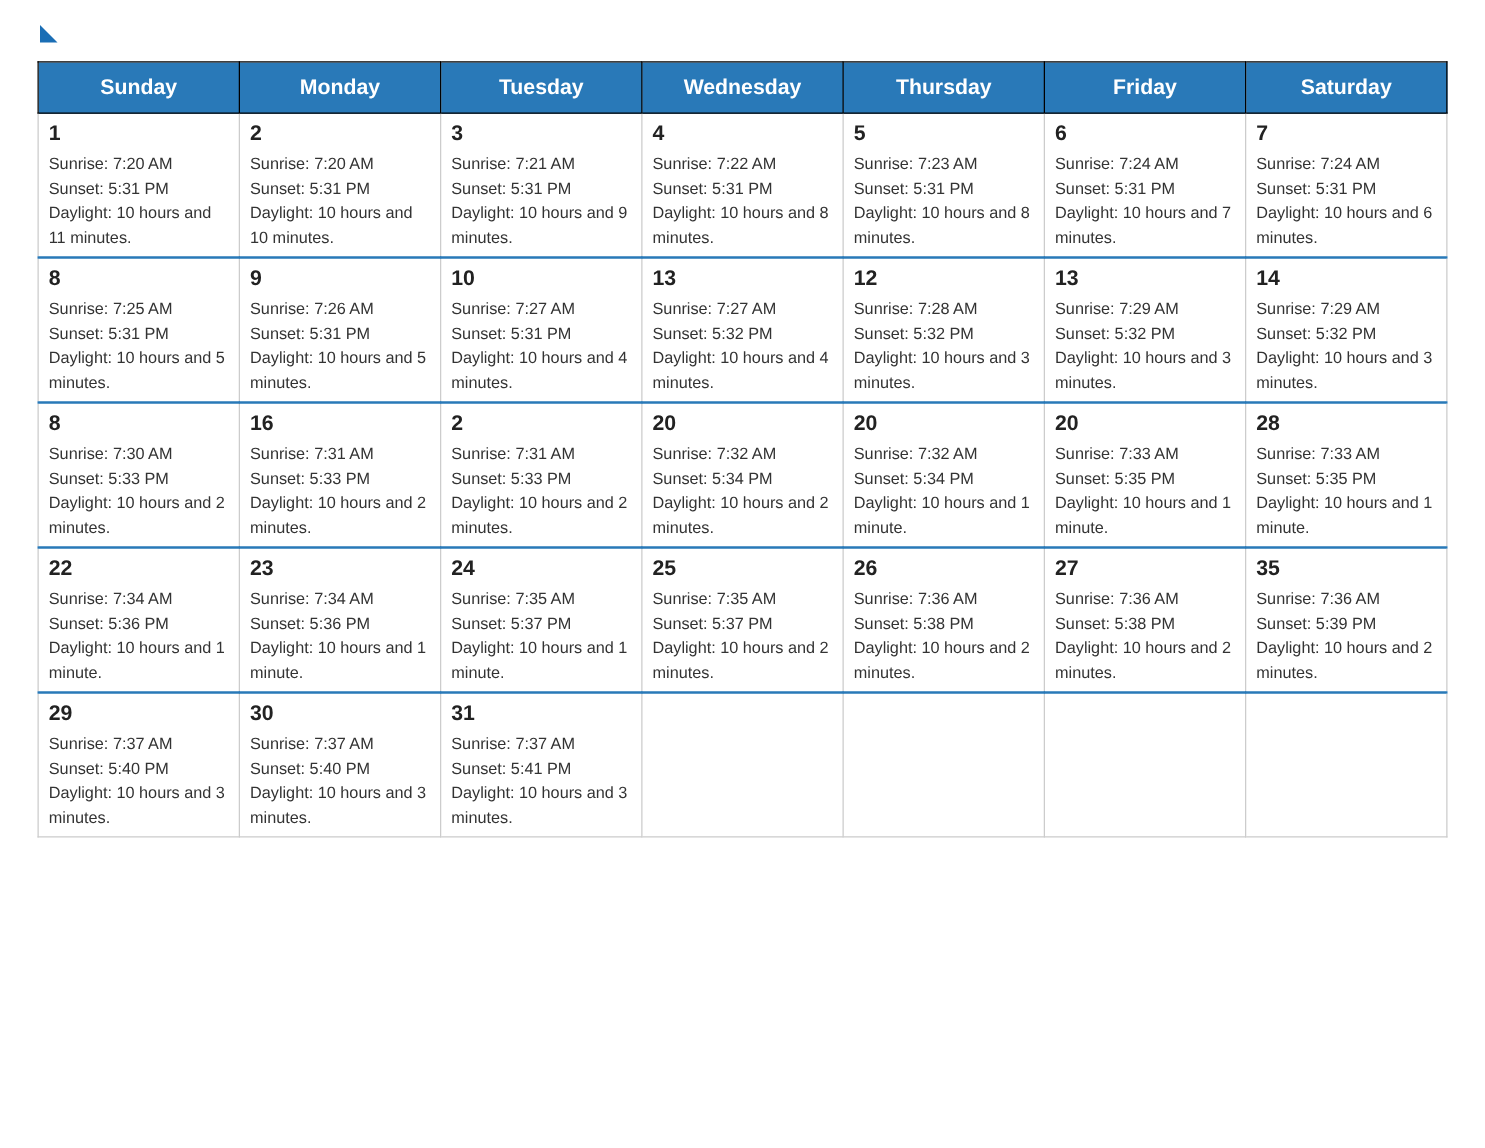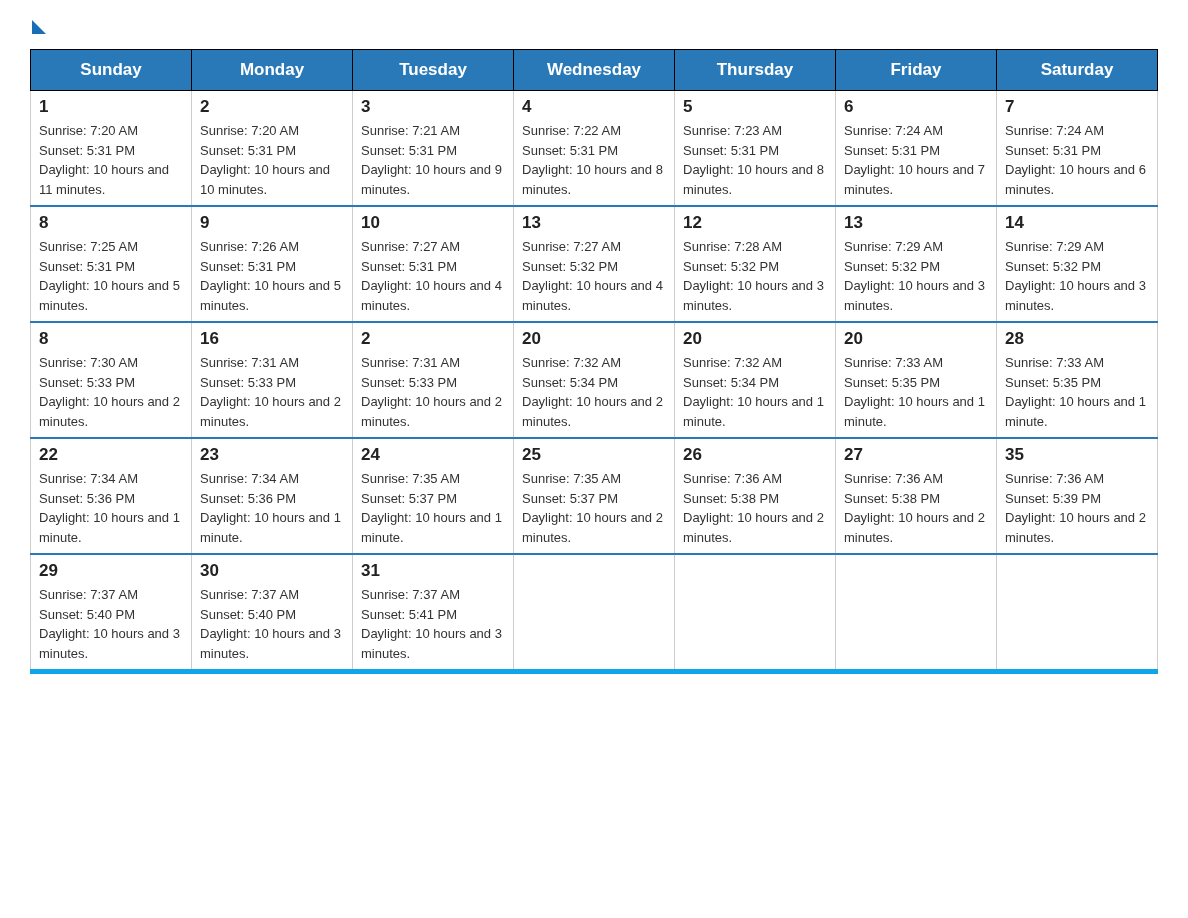--- a/index.html
+++ b/index.html
@@ -100,21 +100,21 @@
     }
     .day-info {
       font-size: 13px;
       line-height: 1.5;
       color: #333;
     }
     tbody tr {
       border-bottom: 2px solid #2979b8;
     }
     tbody tr:last-child {
-      border-bottom: 5px solid #0ea5e9;
+      border-bottom: 1px solid #0ea5e9;
     }
     .empty-cell {
       background: #fff;
     }
   </style>
 </head>
 <body>
 
 <div class="header">
   <div class="logo">

